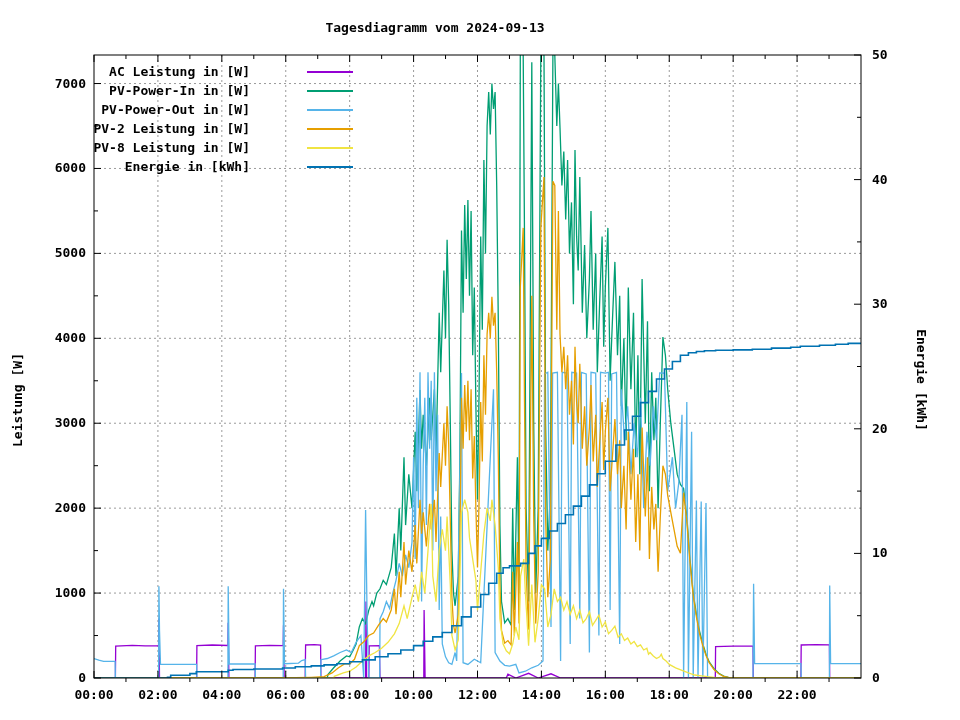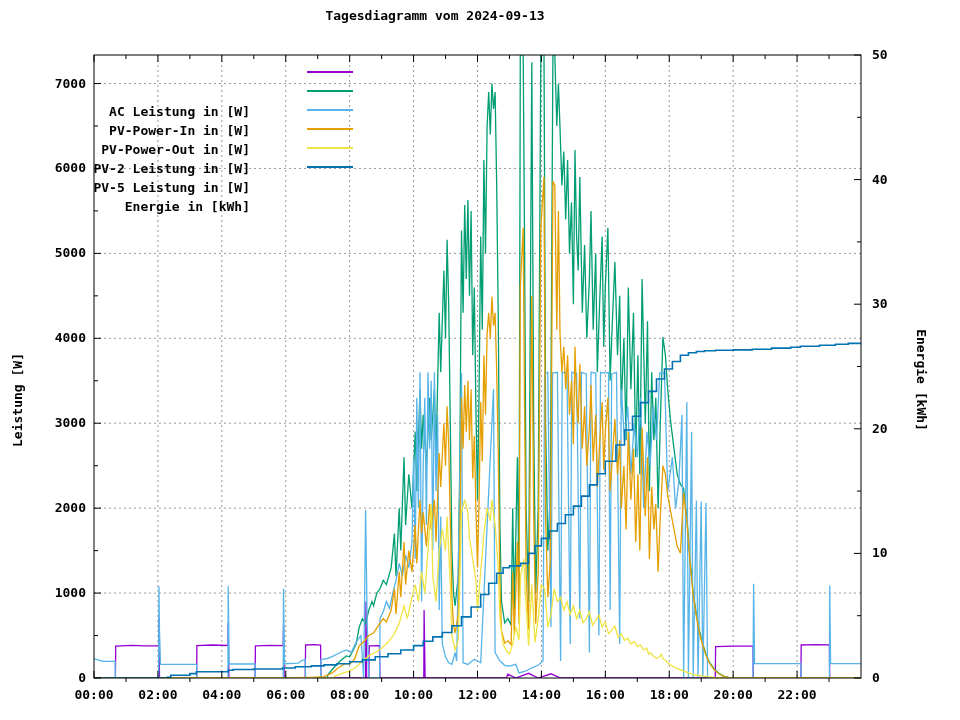--- a/index.html
+++ b/index.html
@@ -1,26 +1,26 @@
 <!DOCTYPE html>
 <html><head>
 <meta charset="utf-8">
 <style>
   html,body{margin:0;padding:0;background:#fff;}
   #canvas{position:relative;width:960px;height:720px;background:#fff;overflow:hidden;
           font-family:"DejaVu Sans Mono","Liberation Mono",monospace;font-weight:700;
           font-size:13px;color:#000;}
-  #chart-title{position:absolute;top:8px;left:0;width:870px;text-align:center;}
+  #chart-title{position:absolute;top:20px;left:0;width:870px;text-align:center;}
   .axis-title{position:absolute;white-space:nowrap;}
   #y-left-title{left:17px;top:400px;transform:translate(-50%,-50%) rotate(-90deg);}
   #y-right-title{left:921px;top:380px;transform:translate(-50%,-50%) rotate(90deg);}
   #plot-svg{position:absolute;left:0;top:0;}
   #legend{position:absolute;left:0;top:62px;}
   .lg-row{position:relative;height:19px;line-height:19px;}
-  .lg-label{position:absolute;left:90px;width:160px;text-align:right;display:block;margin-top:40px;}
+  .lg-label{position:absolute;left:90px;width:160px;text-align:right;display:block;}
   .lg-line{position:absolute;left:307px;top:9px;width:46px;height:2px;display:block;}
 </style>
 </head>
 <body>
 
 <div id="canvas">
   <svg id="plot-svg" width="960" height="720" viewBox="0 0 960 720">
     <defs>
       <clipPath id="plotclip">
           <rect x="94" y="55" width="767" height="623"></rect>
@@ -180,21 +180,21 @@
     </div>
     <div class="lg-row">
       <span class="lg-label">PV-Power-Out in [W]</span>
       <span class="lg-line" style="background: rgb(86, 180, 233);"></span>
     </div>
     <div class="lg-row">
       <span class="lg-label">PV-2 Leistung in [W]</span>
       <span class="lg-line" style="background: rgb(230, 159, 0);"></span>
     </div>
     <div class="lg-row">
-      <span class="lg-label">PV-5 Leistung in [W]</span>
+      <span class="lg-label">PV-8 Leistung in [W]</span>
       <span class="lg-line" style="background: rgb(240, 228, 66);"></span>
     </div>
     <div class="lg-row">
       <span class="lg-label">Energie in [kWh]</span>
       <span class="lg-line" style="background: rgb(0, 114, 178);"></span>
     </div>
   </div>
 </div>
 
 </body></html>

